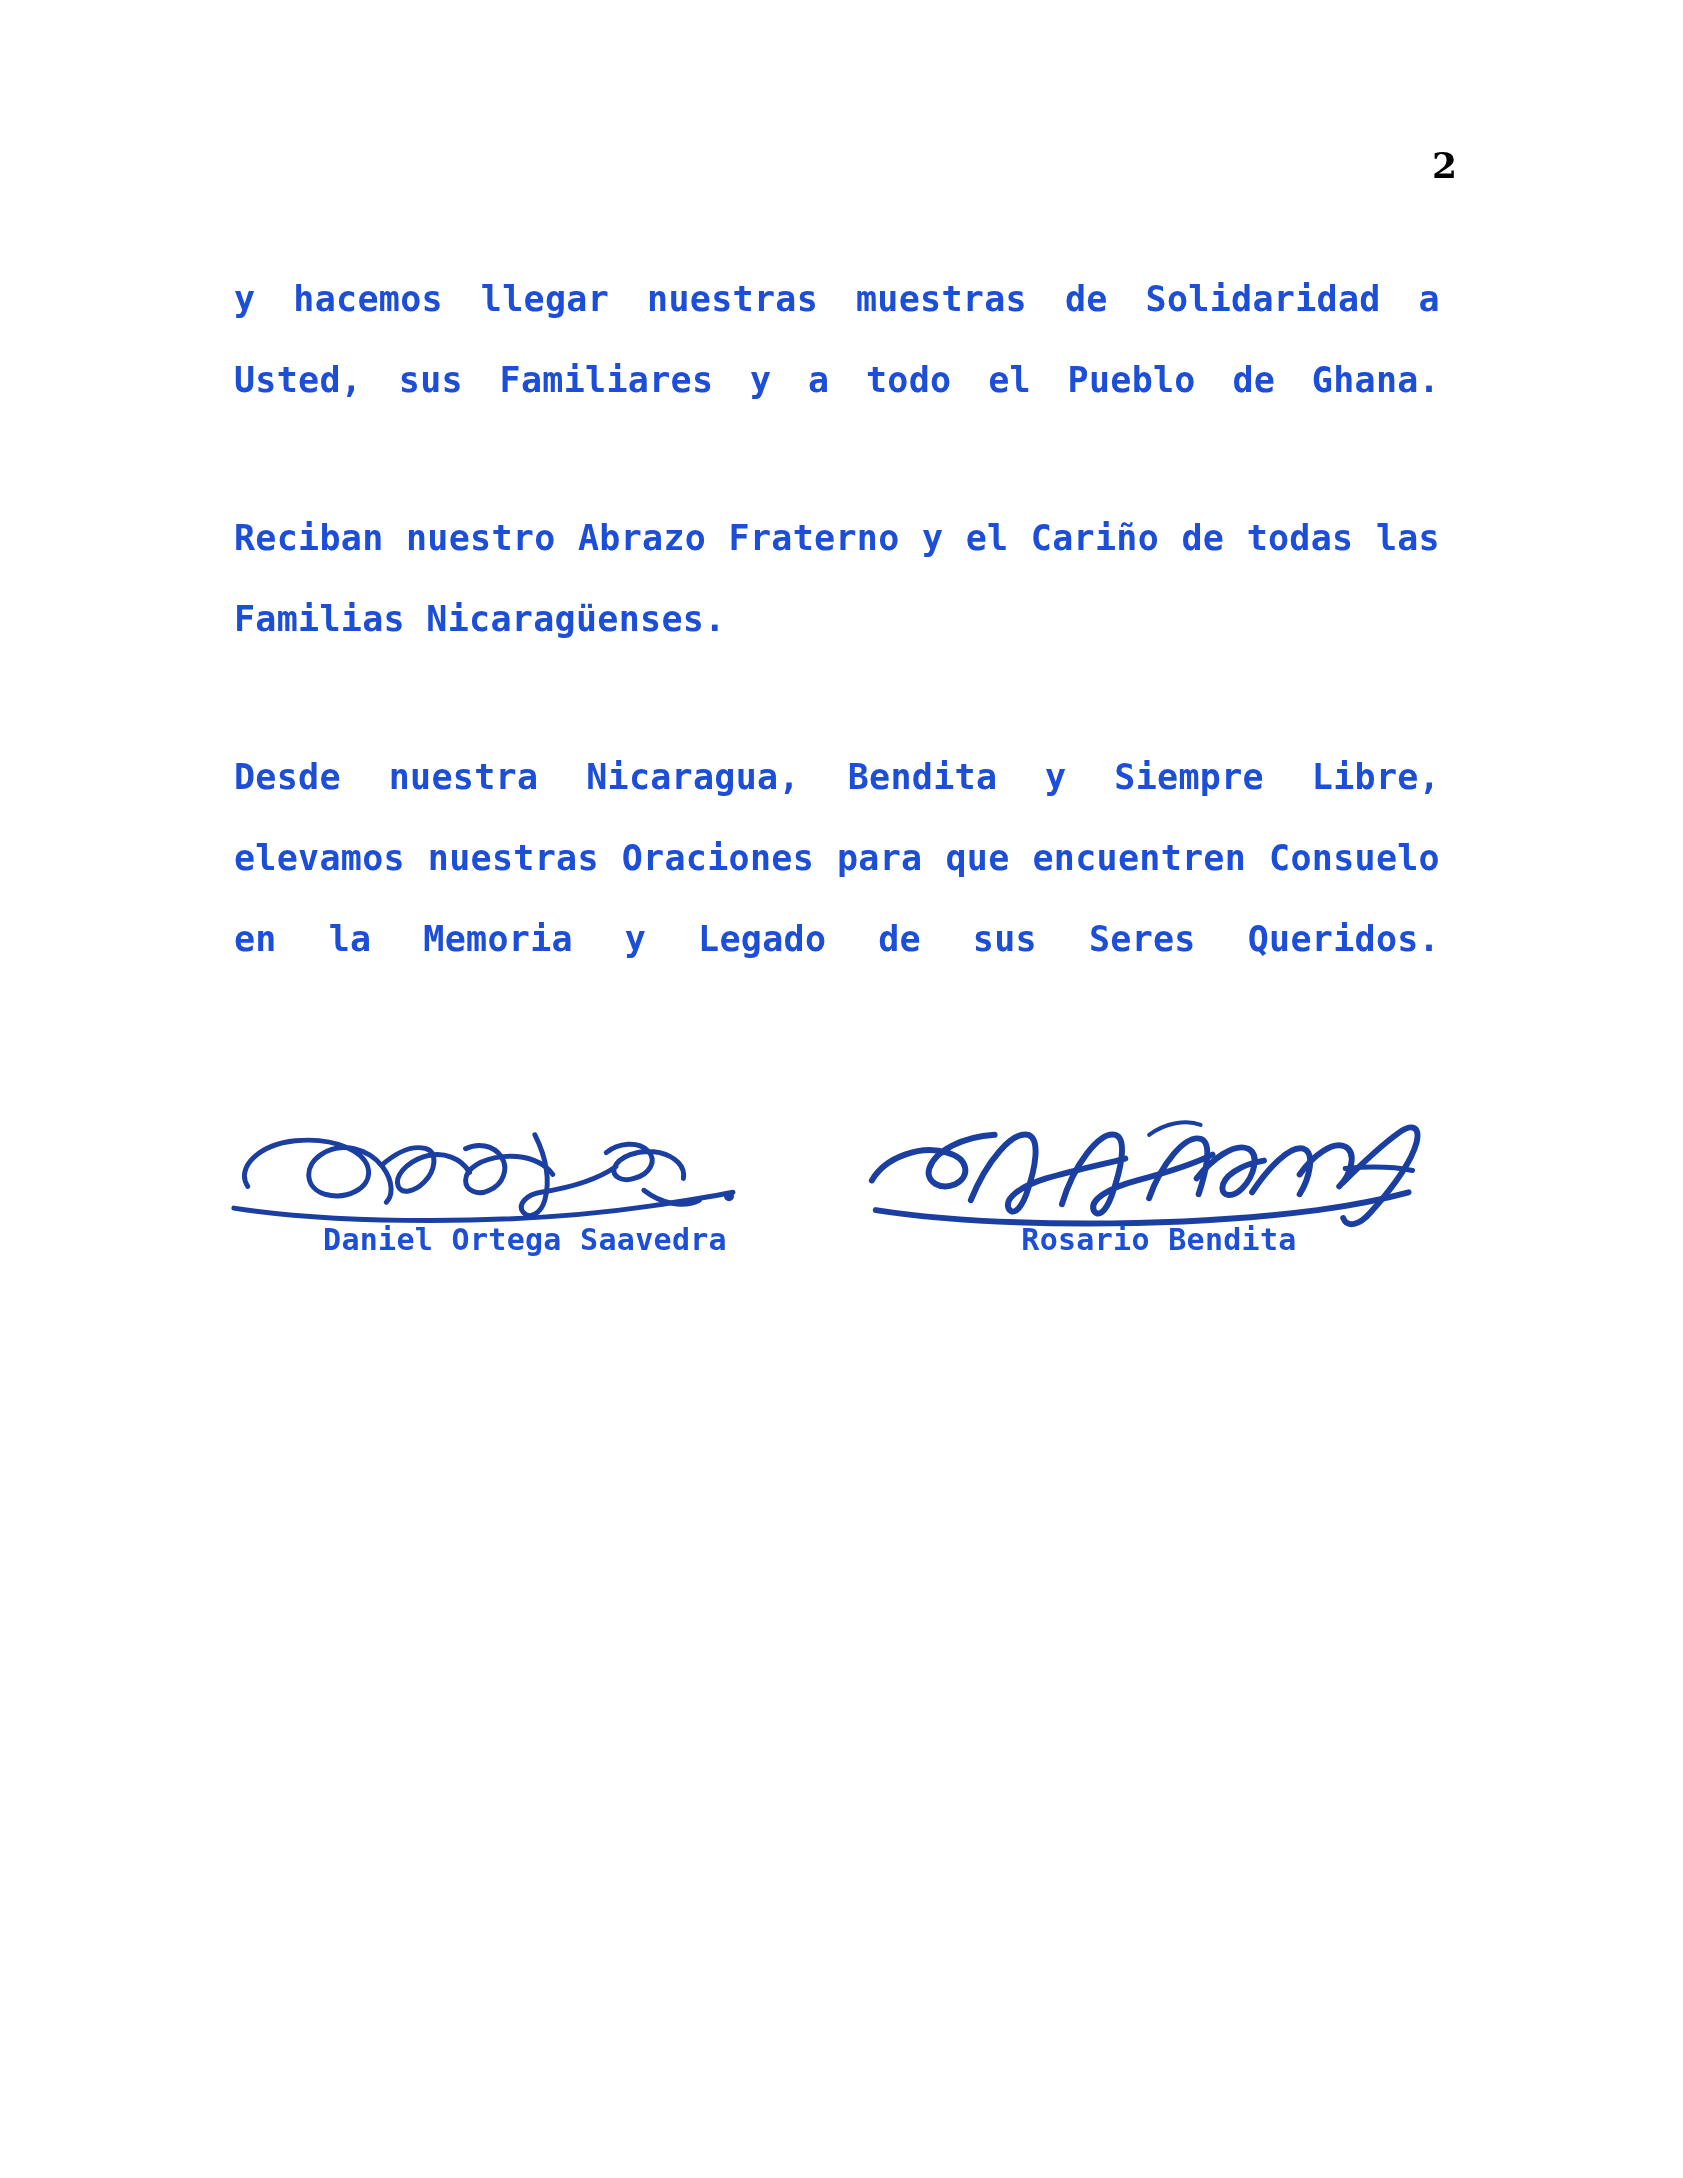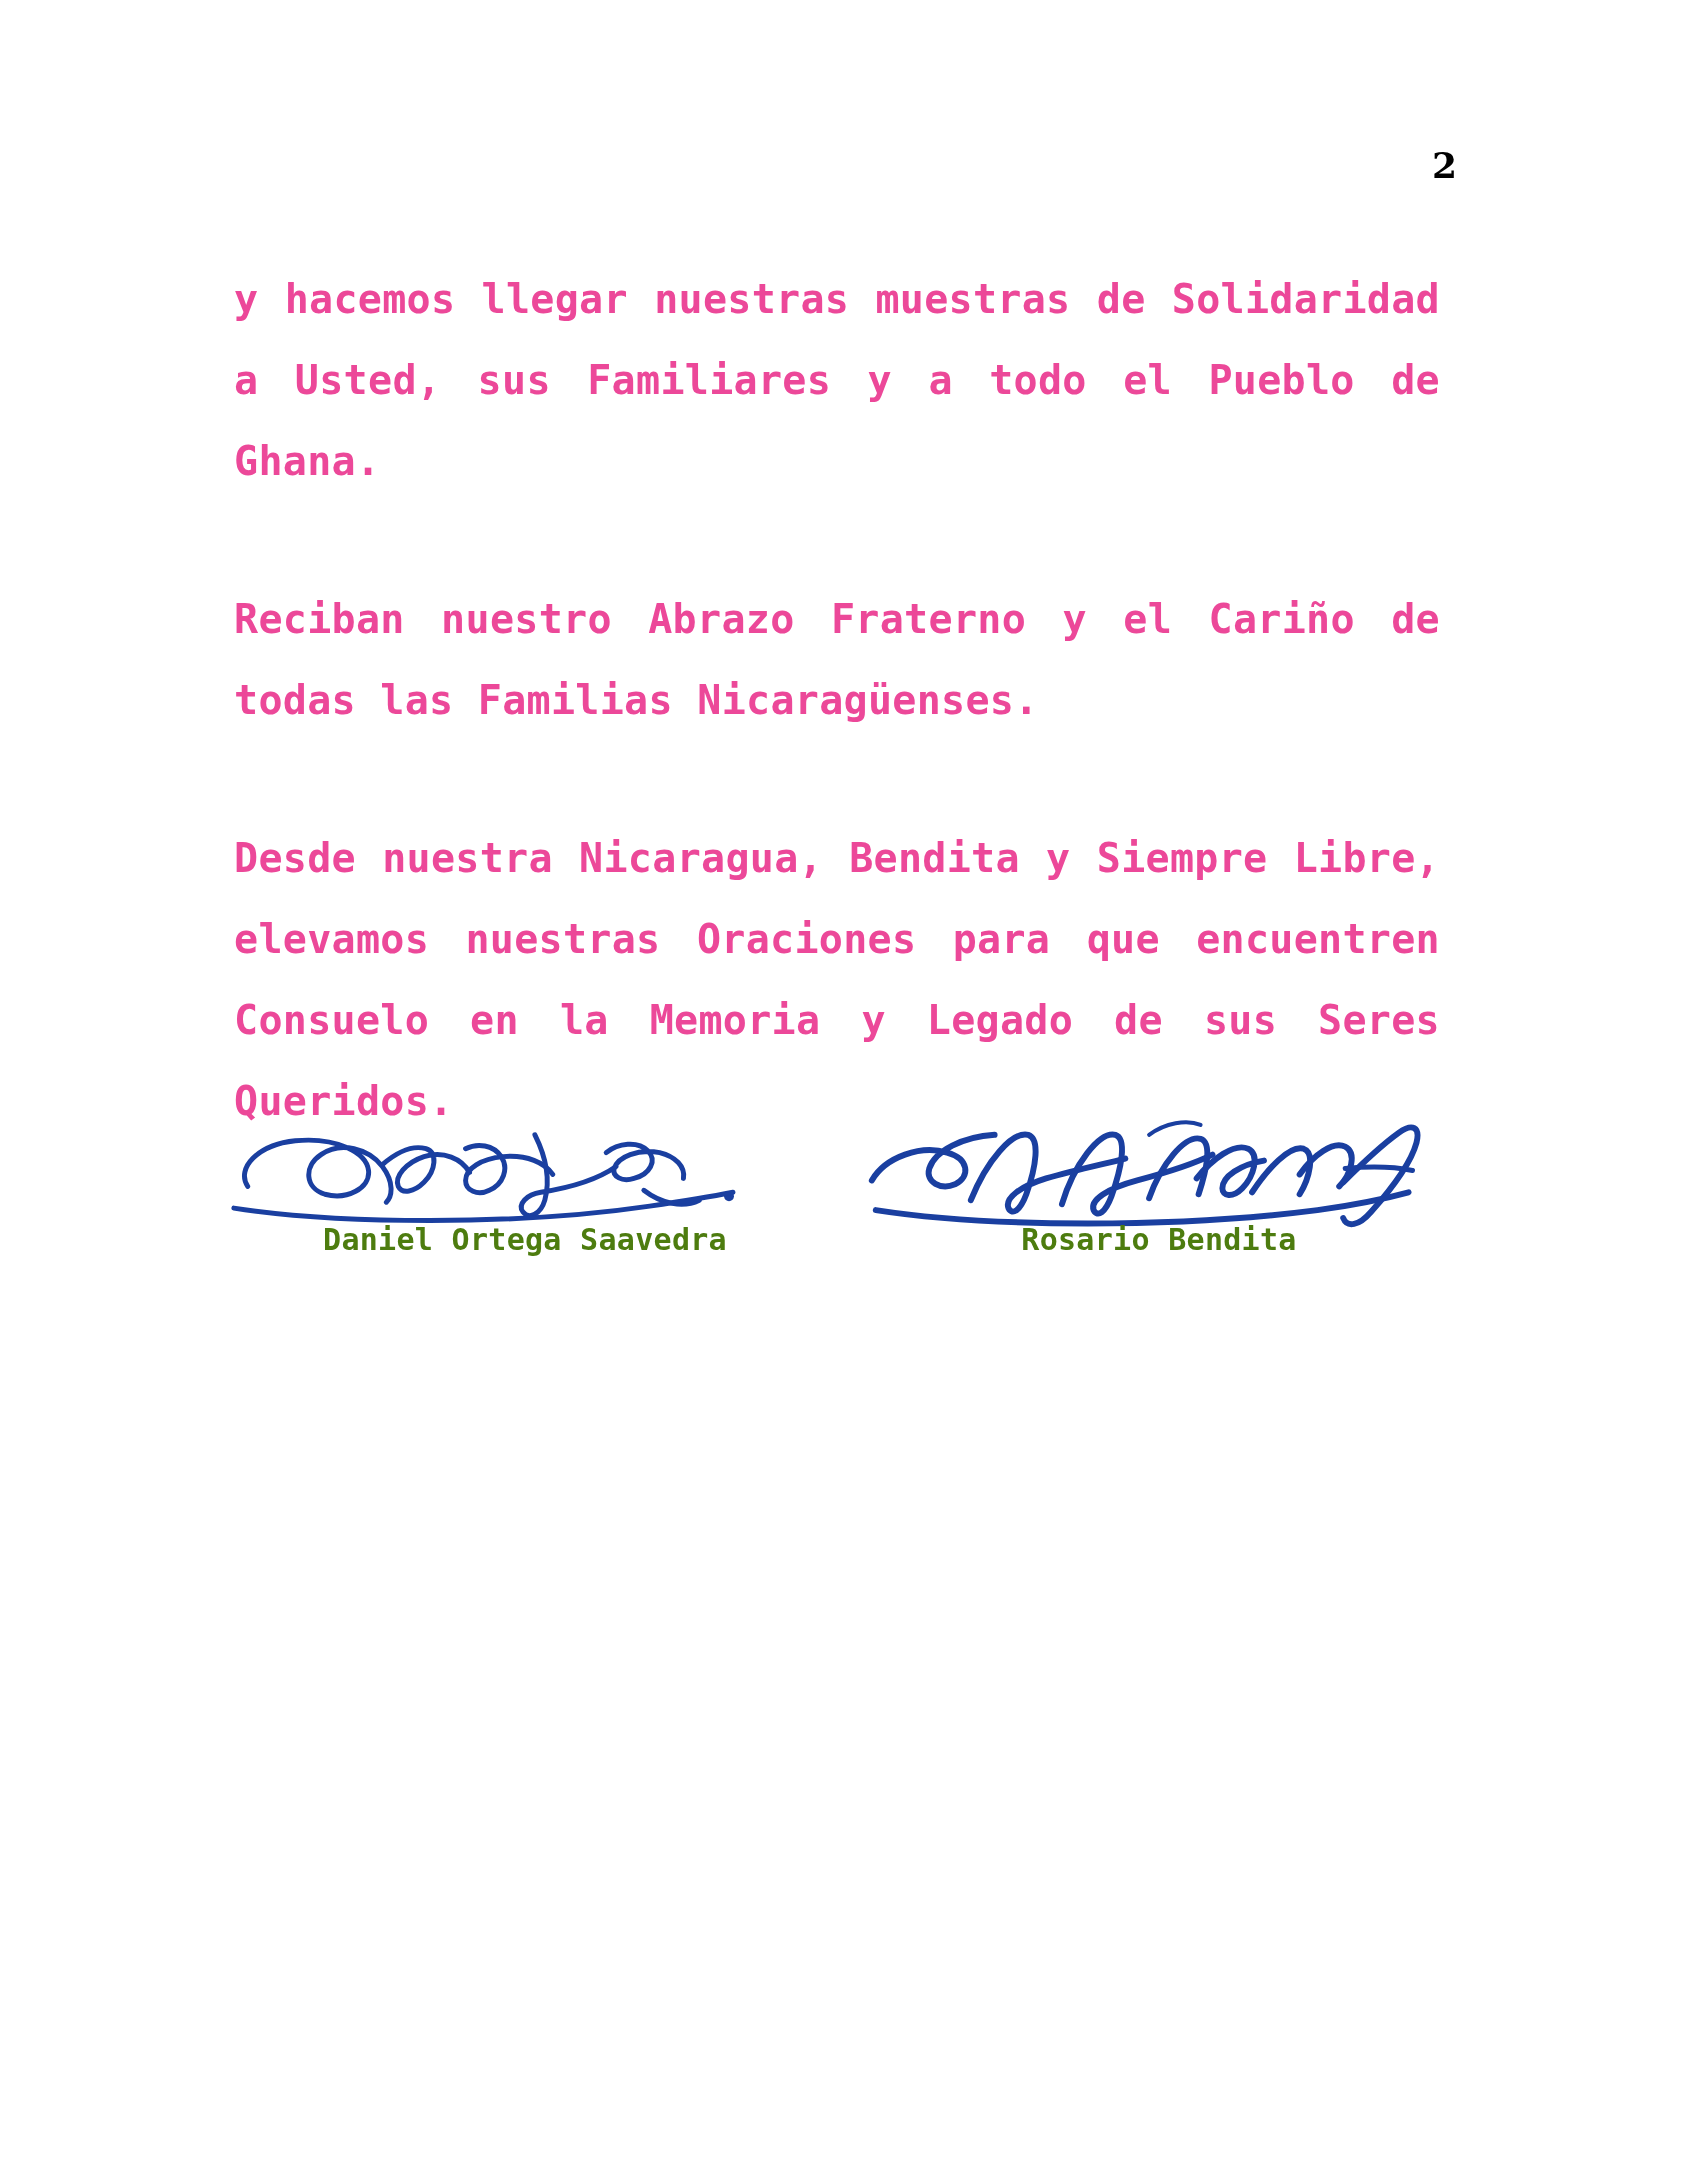--- a/index.html
+++ b/index.html
@@ -35,27 +35,27 @@
   }
   .body-block {
     position: absolute;
     left: 234px;
     top: 259px;
     width: 1206px;
   }
   .para {
     font-family: "DejaVu Sans Mono", monospace;
     font-weight: bold;
-    font-size: 40px;
+    font-size: 35px;
     line-height: 81px;
     text-align: justify;
     text-justify: inter-word;
     letter-spacing: 0.3px;
     margin: 0 0 77px 0;
-    color: #ec4899;
+    color: #1d4ed8;
   }
   .para:last-child {
     margin-bottom: 0;
   }
   
   .para.full-justify {
     text-align-last: justify;
   }
   .para.last-left {
     text-align-last: left;
@@ -77,21 +77,21 @@
 
   .sig-svg {
     display: block;
   }
   .sig-name {
     font-family: "DejaVu Sans Mono", monospace;
     font-weight: bold;
     font-size: 30px;
     letter-spacing: 0.3px;
     text-align: center;
-    color: #4d7c0f;
+    color: #1d4ed8;
     margin-top: -6px;
   }
 </style>
 </head>
 <body>
 
 <div class="page">
 
   <div class="page-number">2</div>
 

